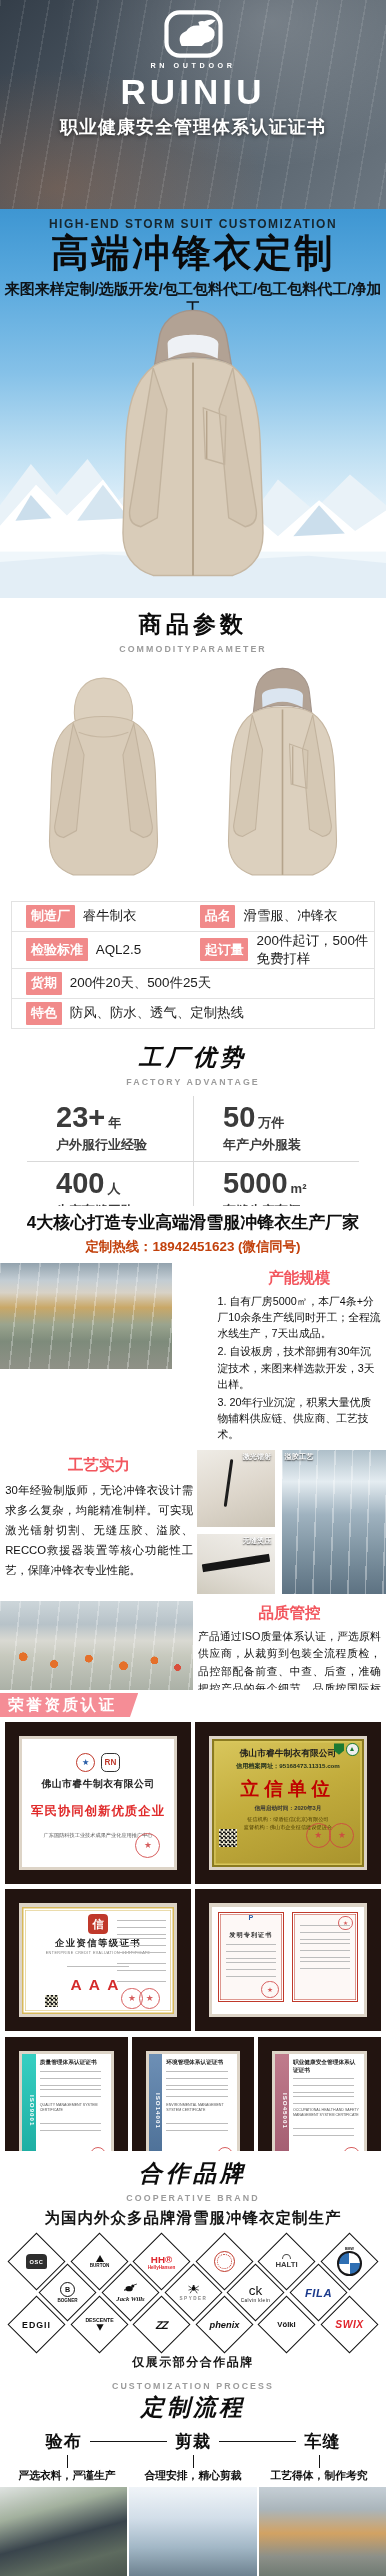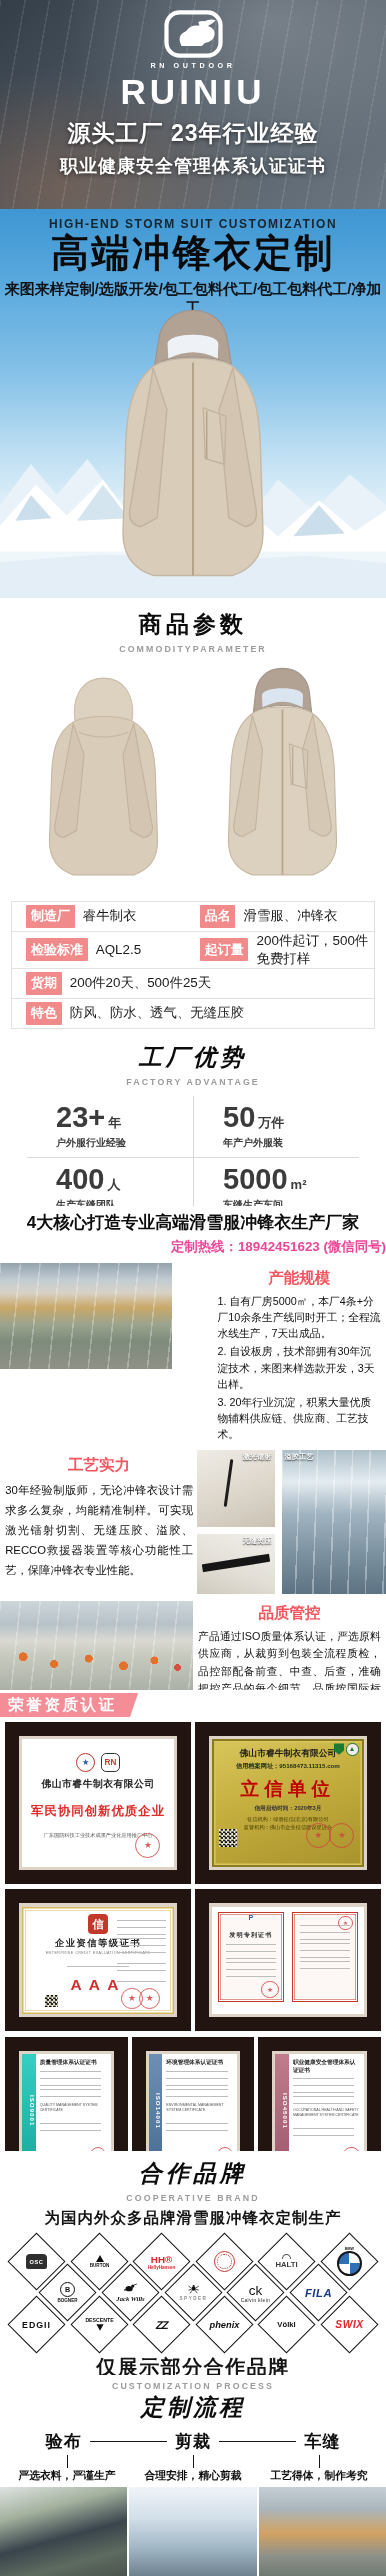--- a/index.html
+++ b/index.html
@@ -37,25 +37,25 @@
   .chip{background:#f18a8a;color:#fff;font-size:13px;padding:2.6px 4.6px;border-radius:1px;font-weight:bold;white-space:nowrap;}
   .pval{font-size:13.4px;color:#1c1c1c;margin-left:8.2px;font-weight:500;}
   
   .sec-adv{height:175px;background:#fff;text-align:center;}
   .stats{width:332px;margin:8.2px auto 0;display:grid;grid-template-columns:1fr 1fr;text-align:left;}
   .stat{padding:7.2px 0 7.2px 29px;}
   .stat.bl{border-left:0.5px solid #d9d9d9;}
   .stat.bt{border-top:0.5px solid #d9d9d9;}
   .stat-num{font-size:29px;font-weight:bold;color:#3b3b3b;line-height:1;}
   .stat-unit{font-size:13px;font-weight:bold;color:#3b3b3b;margin-left:3.1px;}
-  .stat-lab{font-size:10px;color:#3d3d3d;margin-top:4.1px;font-weight:bold;}
+  .stat-lab{font-size:13px;color:#3d3d3d;margin-top:4.1px;font-weight:bold;}
   
   .sec-cores{height:484px;background:#fff;}
   .cores-h{font-size:17px;font-weight:bold;text-align:center;margin-top:5.2px;color:#0d0d0d;}
-  .cores-tel{font-size:13.4px;font-weight:bold;text-align:right;color:#ec4899;margin-top:4.1px;}
+  .cores-tel{font-size:13.4px;font-weight:bold;text-align:center;color:#c2410c;margin-top:4.1px;}
   .blk{display:flex;margin-top:7.2px;}
   .blk-title{color:#f2565e;font-size:15.5px;font-weight:bold;text-align:center;margin:2.1px 0 4.1px;}
   .blk-text{font-size:11.3px;color:#101010;line-height:1.78;text-align:justify;}
   .b1-photo{width:193px;height:106px;background:linear-gradient(180deg,#93a3ae 0%,#c2ccd3 16%,#d8d2c6 28%,#c9a868 42%,#9aa48e 58%,#7e8b7b 74%,#8f9187 100%);}
   .b1-photo:before,.b3-photo:before,.b4-photo:before{content:"";display:block;height:100%;background:repeating-linear-gradient(96deg,rgba(255,255,255,.28) 0 1.5px,transparent 1.5px 19.6px);}
   .b1-txt{width:183px;padding:2.1px 5.2px 0 5.2px;margin-left:40px;}
   .b1-item{font-size:10.8px;color:#101010;line-height:1.5;margin-top:2.1px;text-align:left;}
   .b2-txt{width:188px;padding:3.1px 4.1px 0 5.2px;}
   .b2-pics{width:189px;height:144px;display:grid;grid-template-columns:1fr 1.35fr;grid-template-rows:1.3fr 1fr;gap:7px;}
   .tile{position:relative;}
@@ -139,21 +139,21 @@
   .tri{width:0;height:0;border-left:4.6px solid transparent;border-right:4.6px solid transparent;border-bottom:7.2px solid #111;margin-bottom:1px;}
   .tri.sm{transform:scale(.8);}
   .bmw{width:20.6px;height:20.6px;border-radius:50%;border:2.6px solid #18181a;background:conic-gradient(#fff 0 90deg,#2f6fb3 90deg 180deg,#fff 180deg 270deg,#2f6fb3 270deg 360deg);}
   .bmw-lab{font-size:3.6px;font-weight:bold;color:#111;margin-bottom:0.5px;}
   .ring{width:13.4px;height:13.4px;border:1.5px solid #111;border-radius:50%;font-size:7.2px;font-weight:900;line-height:13.4px;margin-bottom:1px;}
   .sseal{width:19.6px;height:19.6px;border:1.5px solid #c0392b;border-radius:50%;position:relative;}
   .sseal:before{content:"";position:absolute;inset:2.6px;border:1px dotted #c0392b;border-radius:50%;}
   .spider{font-size:10.3px;line-height:1;}
   .zz{font-size:11.3px;font-weight:900;transform:skewX(-12deg);letter-spacing:-1px;}
   .halti-hook{width:7.2px;height:4.1px;border:1.5px solid #4a4a4a;border-bottom:none;border-radius:50% 50% 0 0/100% 100% 0 0;margin-bottom:1px;}
-  .brands-note{font-size:20px;font-weight:bold;color:#141414;margin-top:0px;letter-spacing:1.5px;}
+  .brands-note{font-size:12px;font-weight:bold;color:#141414;margin-top:0px;letter-spacing:1.5px;}
   
   .sec-process{height:319px;background:#fff;text-align:center;}
   .proc-en{font-size:8.8px;color:#9b9b9b;letter-spacing:2.1px;padding-top:6.2px;font-weight:bold;}
   .proc-title{font-size:23px;font-weight:900;font-style:italic;letter-spacing:3.1px;color:#0c0c0c;margin-top:1px;}
   .steps{display:flex;align-items:center;justify-content:center;margin-top:7.2px;}
   .step{font-size:17px;font-weight:bold;color:#0e0e0e;letter-spacing:1px;}
   .sline{height:1px;background:#151515;width:77px;margin:0 8.2px;}
   .ticks{display:flex;justify-content:center;margin-top:2.1px;}
   .tick{width:126px;display:flex;justify-content:center;}
   .tick i{display:block;width:1px;height:12.4px;background:#151515;}
@@ -170,21 +170,20 @@
 
 <div class="sec sec-header">
   <div class="hdr-inner">
     <svg class="logo-svg" width="61" height="48" viewBox="0 0 100 80">
       <rect x="5" y="4" width="90" height="72" rx="22" fill="none" stroke="#ffffff" stroke-width="7"></rect>
       <path d="M30 60 Q21 42 38 35 Q44 24 60 26 L58 20 Q70 15 75 27 Q87 31 85 42 Q83 53 69 55 L64 60 Z" fill="#ffffff"></path>
       <path d="M60 26 Q72 12 87 17 Q79 26 68 28 Z" fill="#ffffff"></path>
     </svg>
     <div class="logo-cap">RN OUTDOOR</div>
     <div class="brand-name">RUINIU</div>
-    <div class="tagline1">源头工厂 23年行业经验</div>
     <div class="tagline2">职业健康安全管理体系认证证书</div>
   </div>
 </div>
 
 <div class="sec sec-sky">
   <div class="sky-en">HIGH-END STORM SUIT CUSTOMIZATION</div>
   <div class="sky-cn">高端冲锋衣定制</div>
   <div class="sky-sv">来图来样定制/选版开发/包工包料代工/包工包料代工/净加工</div>
   <svg class="mountains" width="386" height="170" viewBox="0 0 750 330">
     <polygon points="0,150 60,70 110,130 170,60 230,140 300,90 360,170 420,120 480,180 540,100 610,160 680,90 750,150 750,330 0,330" fill="#e9f2f8"></polygon>
@@ -252,21 +251,21 @@
     </div>
     <div class="prow">
       <div class="pcell">
         <span class="chip">货期</span>
         <span class="pval">200件20天、500件25天</span>
       </div>
     </div>
     <div class="prow">
       <div class="pcell">
         <span class="chip">特色</span>
-        <span class="pval">防风、防水、透气、无缝压胶</span>
+        <span class="pval">防风、防水、透气、定制热线</span>
       </div>
     </div>
   </div>
 </div>
 
 <div class="sec sec-adv">
   <div class="big-title it">工厂优势</div>
   <div class="sub-en">FACTORY ADVANTAGE</div>
   <div class="stats">
     <div class="stat">

